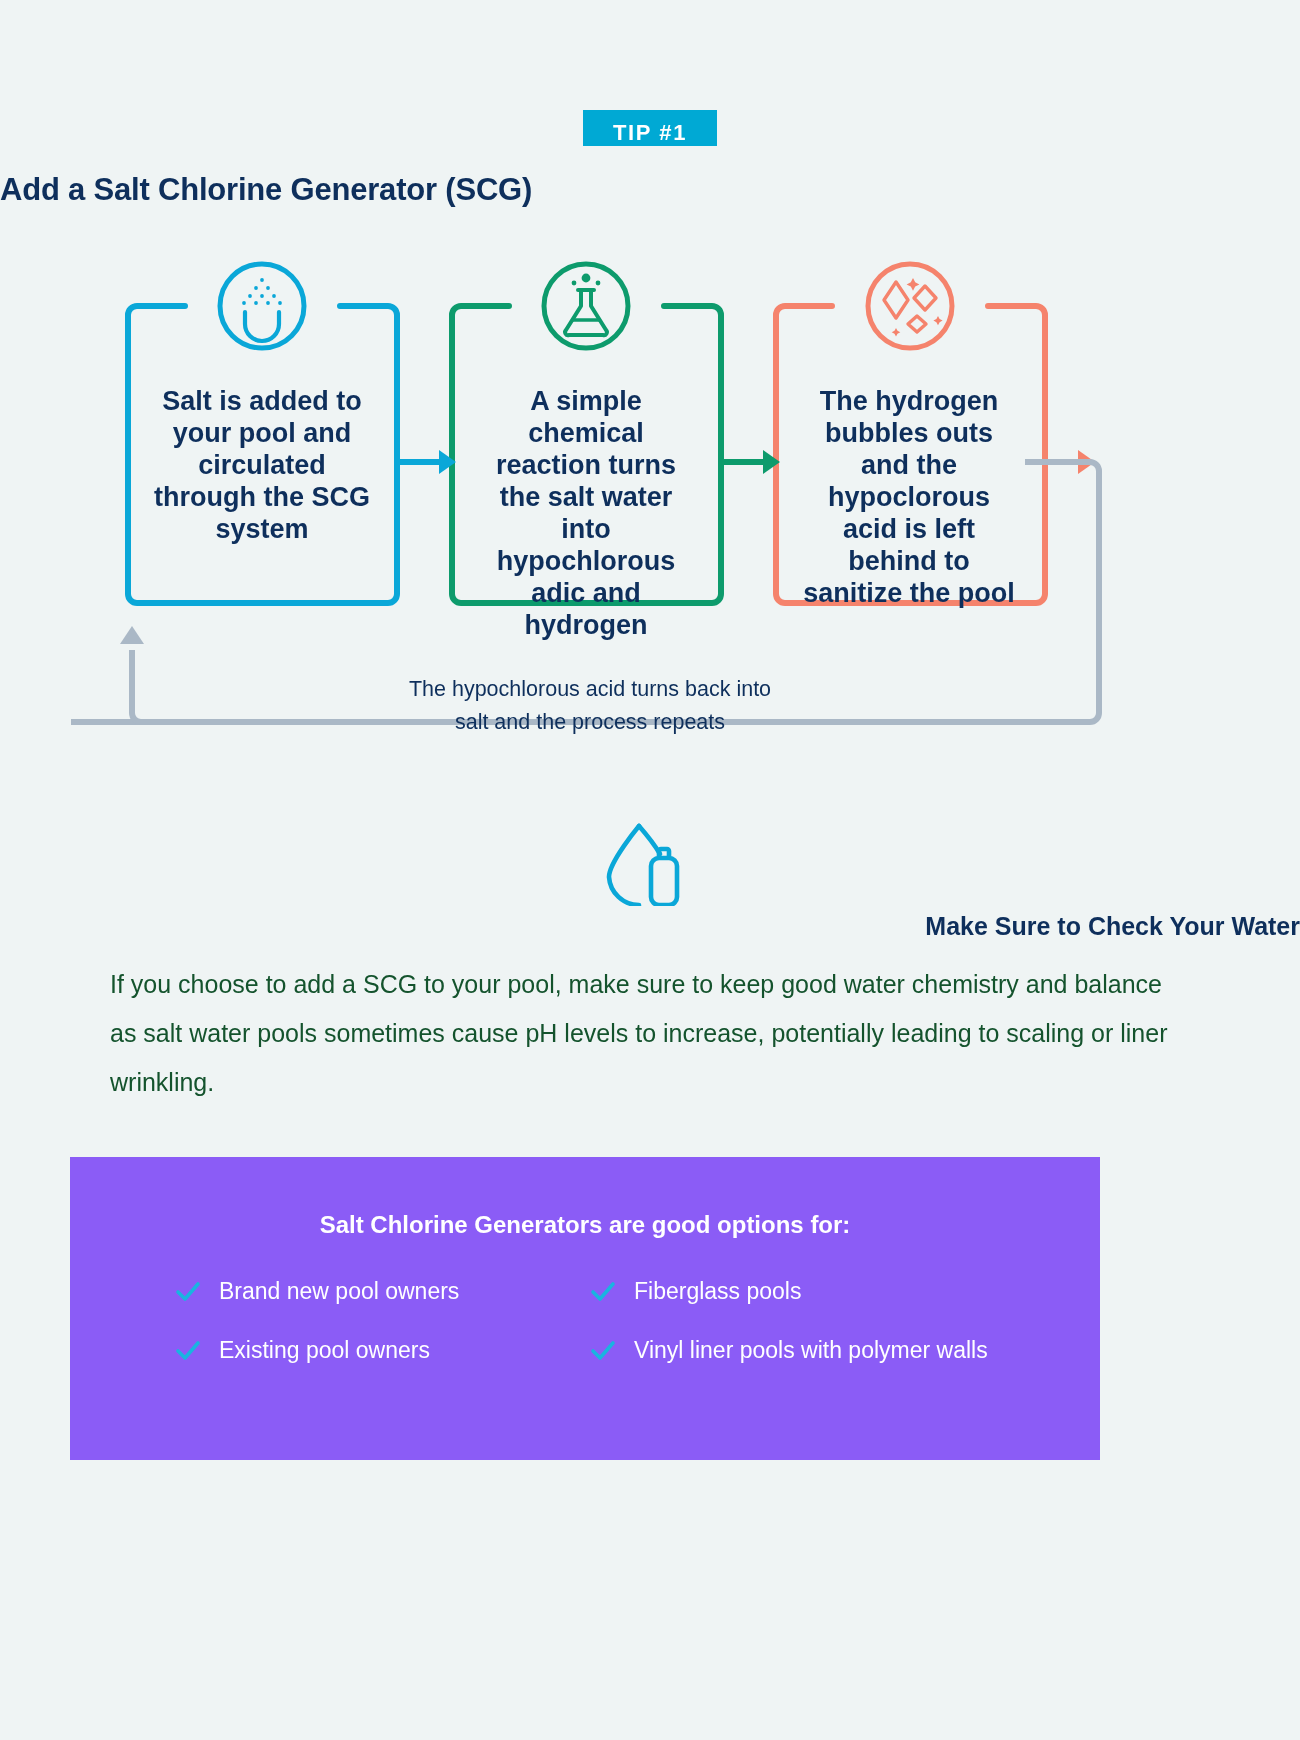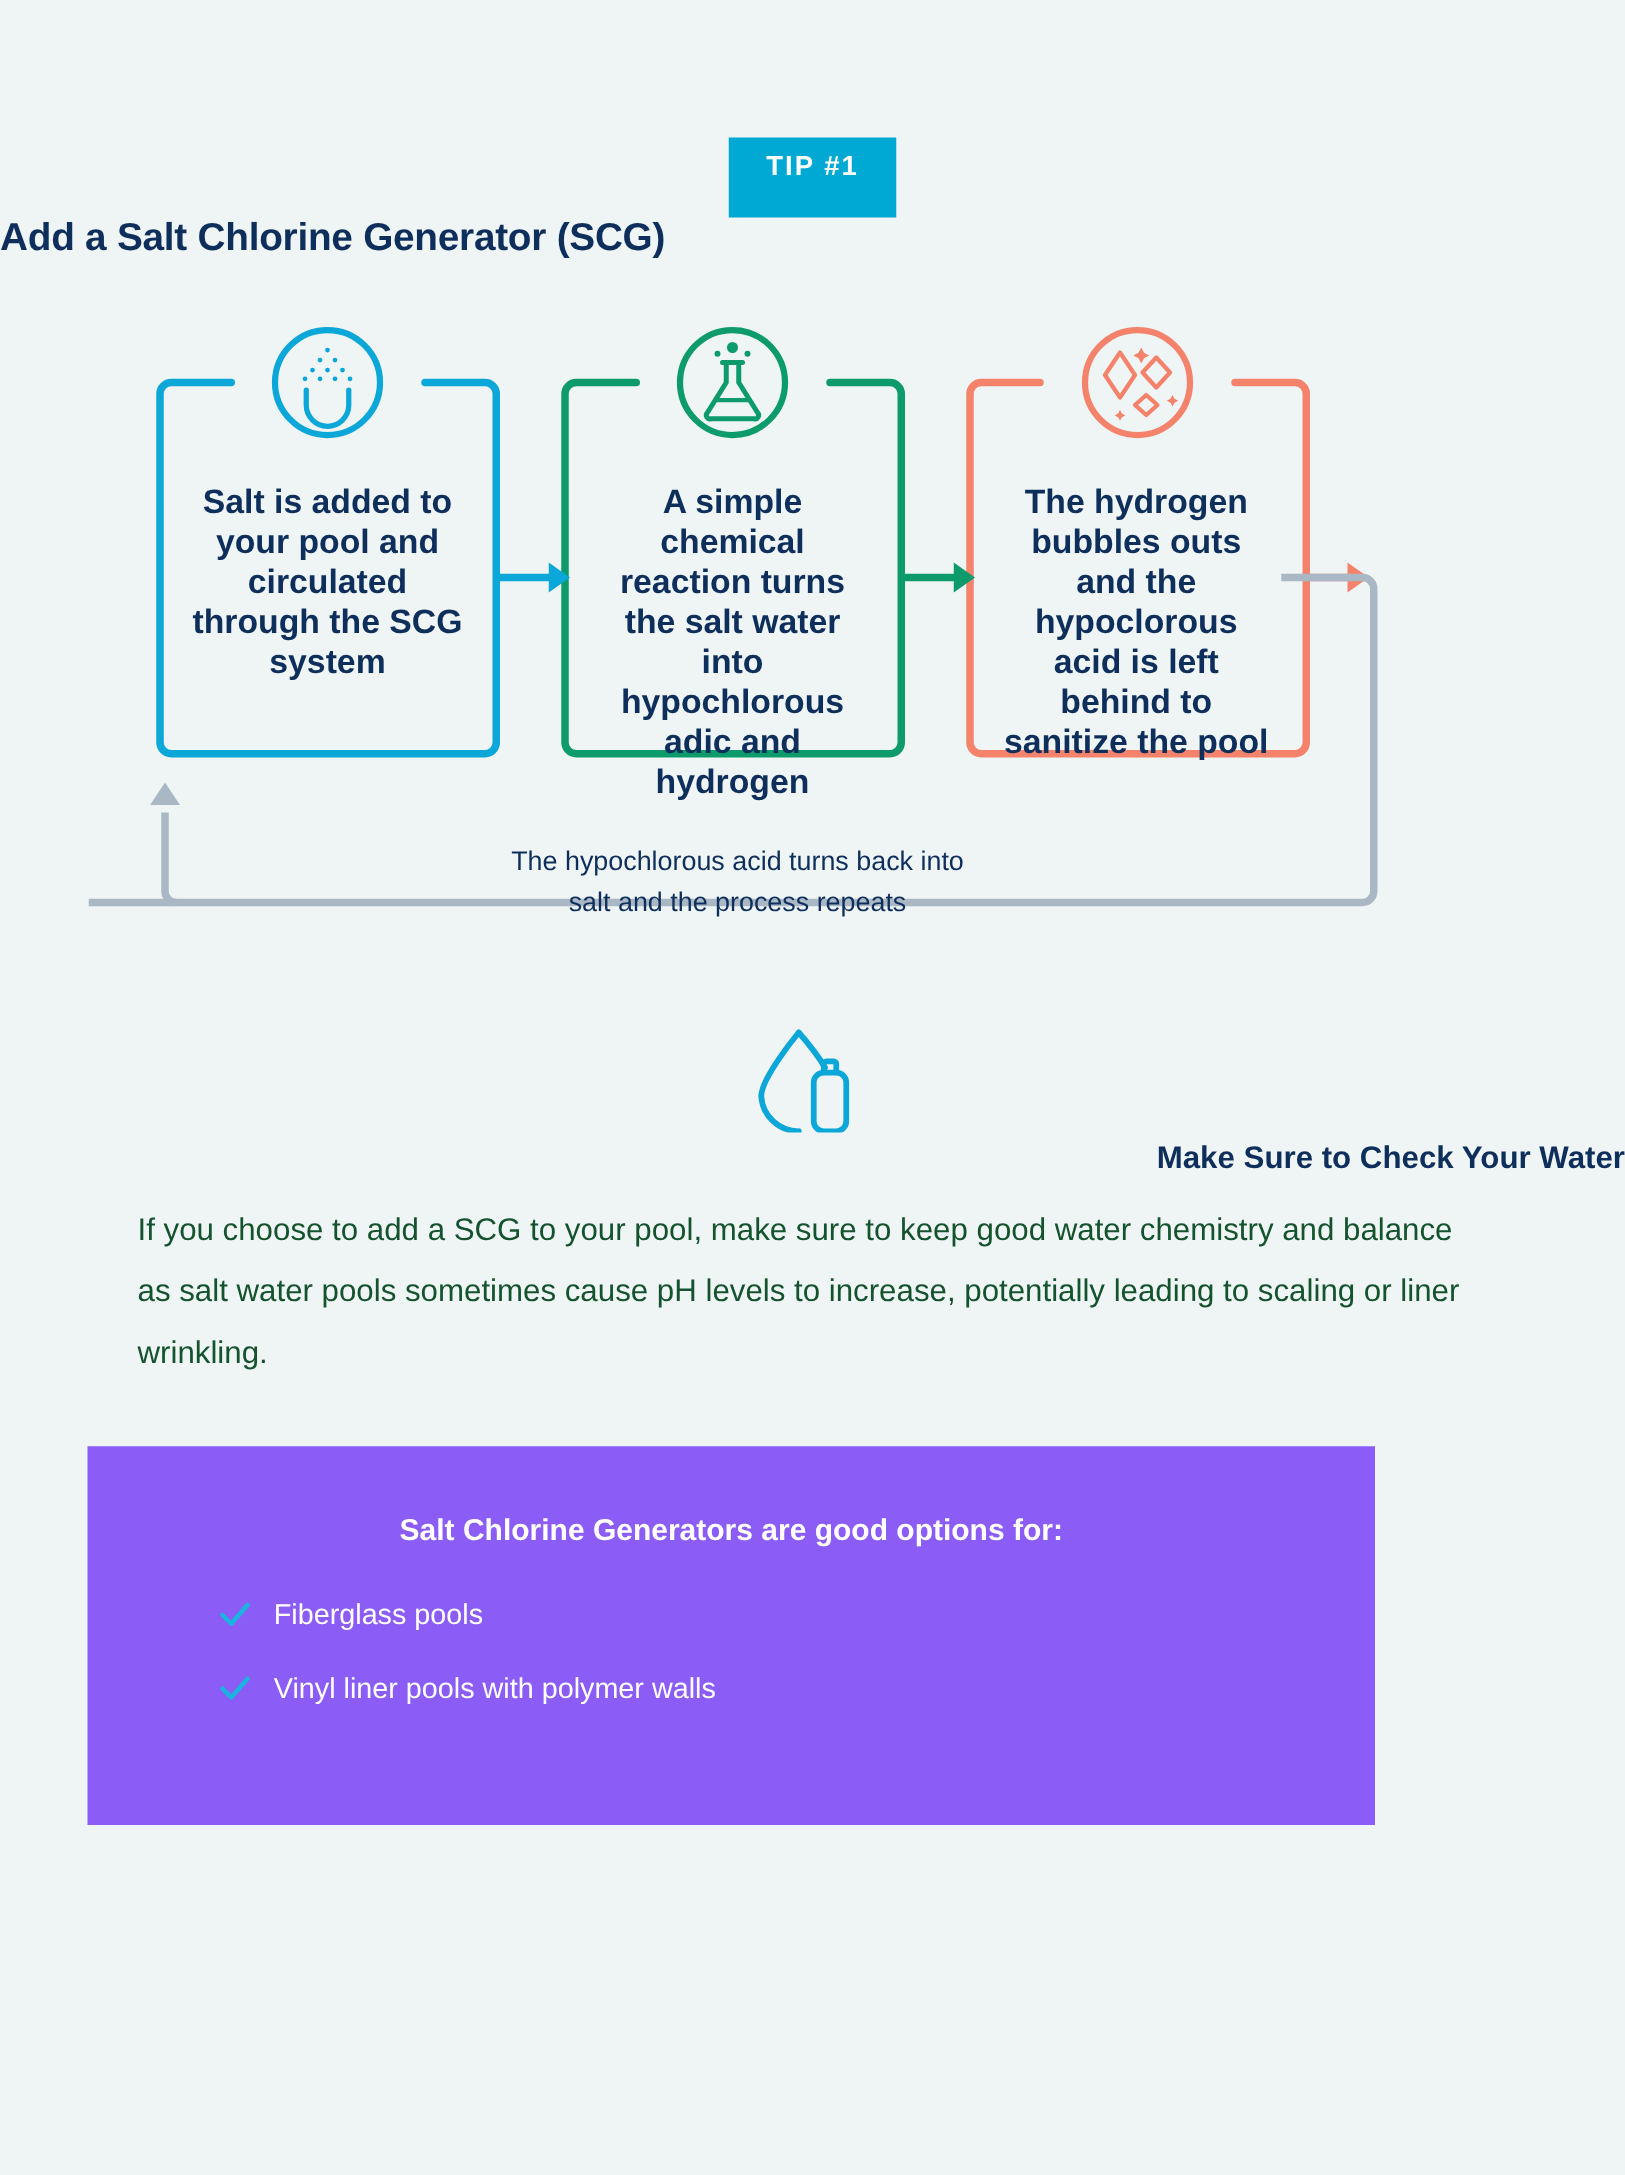--- a/index.html
+++ b/index.html
@@ -28,21 +28,21 @@
     width: 1300px;
     text-align: center;
   }
   .badge {
     display: inline-block;
     background: #00a9d4;
     color: #ffffff;
     font-size: 22px;
     font-weight: bold;
     letter-spacing: 1.6px;
-    padding: 10px 30px 28px 30px;
+    padding: 10px 30px 0 30px;
   }
 
   
   .title {
     position: absolute;
     top: 172px;
     left: 0;
     width: 1300px;
     text-align: left;
     color: #0e2f5c;
@@ -255,20 +255,34 @@
   </div>
 
   <div class="subhead">Make Sure to Check Your Water</div>
   <div class="body-copy">If you choose to add a SCG to your pool, make sure to keep good water chemistry and balance as salt water pools sometimes cause pH levels to increase, potentially leading to scaling or liner wrinkling.</div>
 
   <div class="card">
     <div class="card-title">Salt Chlorine Generators are good options for:</div>
 
     <div class="check-cols">
 
+      <div class="check-col">
+        <div class="check-item">
+          <svg class="check-icon" viewBox="0 0 26 26">
+            <path d="M3 13 L10 20 L23 5" fill="none" stroke="#19b4e0" stroke-width="3.6" stroke-linecap="round" stroke-linejoin="round"></path>
+          </svg>
+          <span class="check-label">Brand new pool owners</span>
+        </div>
+        <div class="check-item">
+          <svg class="check-icon" viewBox="0 0 26 26">
+            <path d="M3 13 L10 20 L23 5" fill="none" stroke="#19b4e0" stroke-width="3.6" stroke-linecap="round" stroke-linejoin="round"></path>
+          </svg>
+          <span class="check-label">Existing pool owners</span>
+        </div>
+      </div>
 
       <div class="check-col">
         <div class="check-item">
           <svg class="check-icon" viewBox="0 0 26 26">
             <path d="M3 13 L10 20 L23 5" fill="none" stroke="#19b4e0" stroke-width="3.6" stroke-linecap="round" stroke-linejoin="round"></path>
           </svg>
           <span class="check-label">Fiberglass pools</span>
         </div>
         <div class="check-item">
           <svg class="check-icon" viewBox="0 0 26 26">

